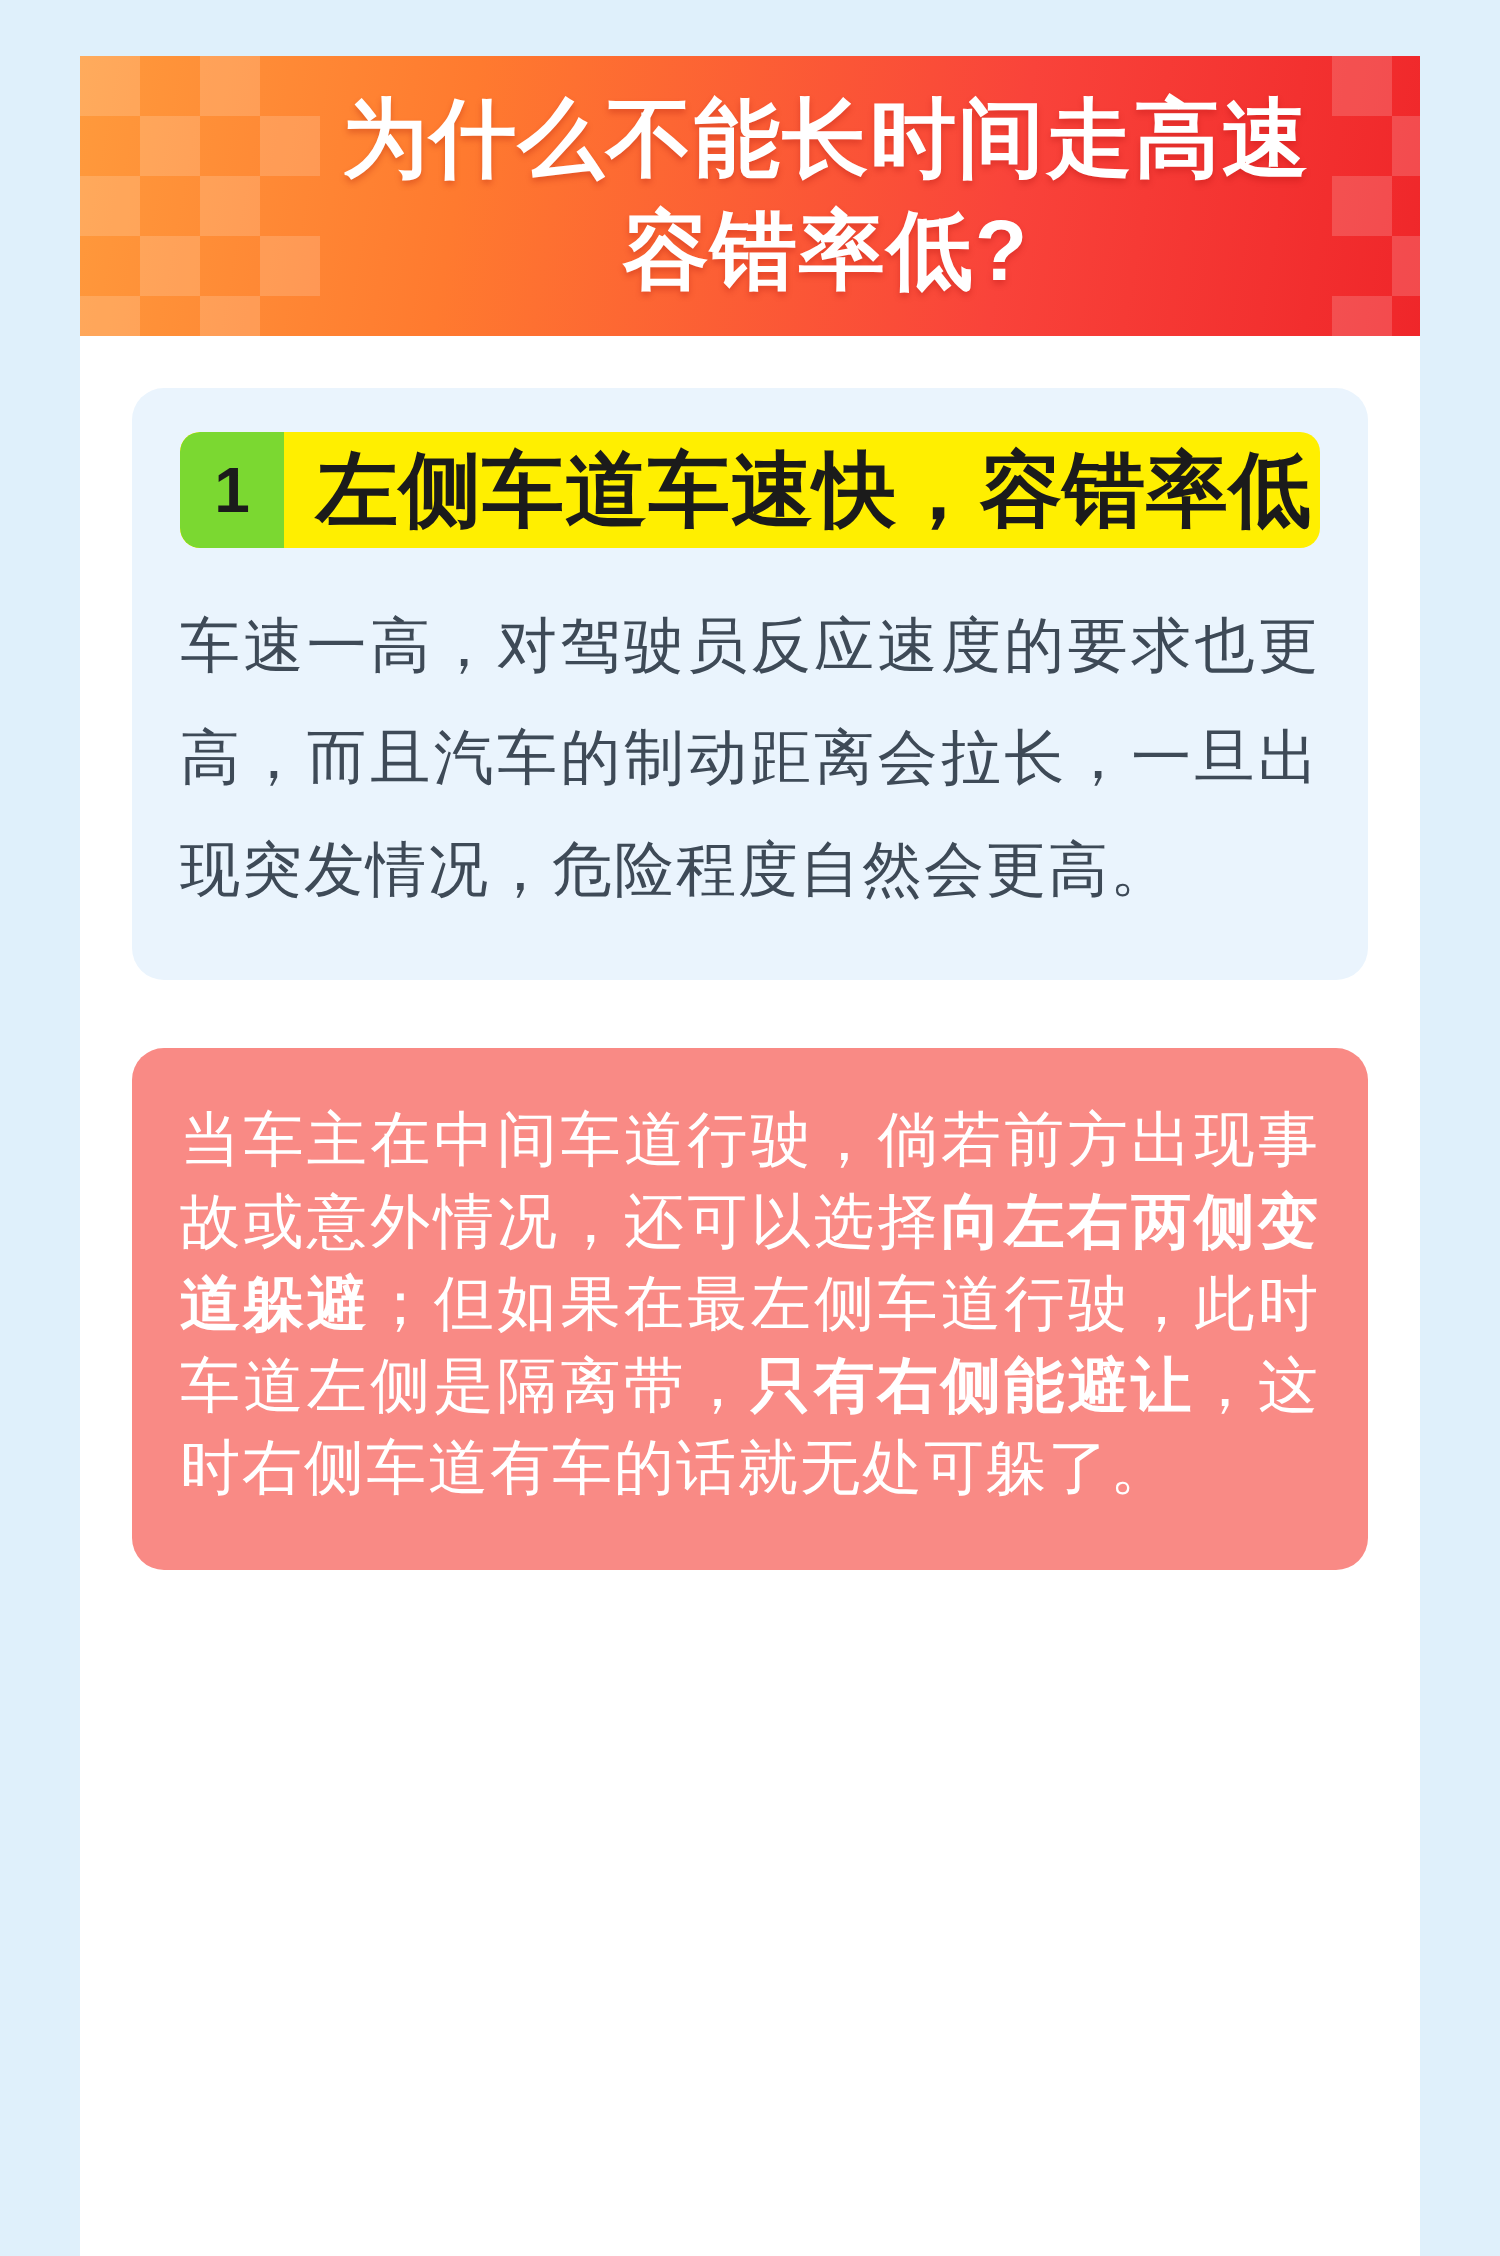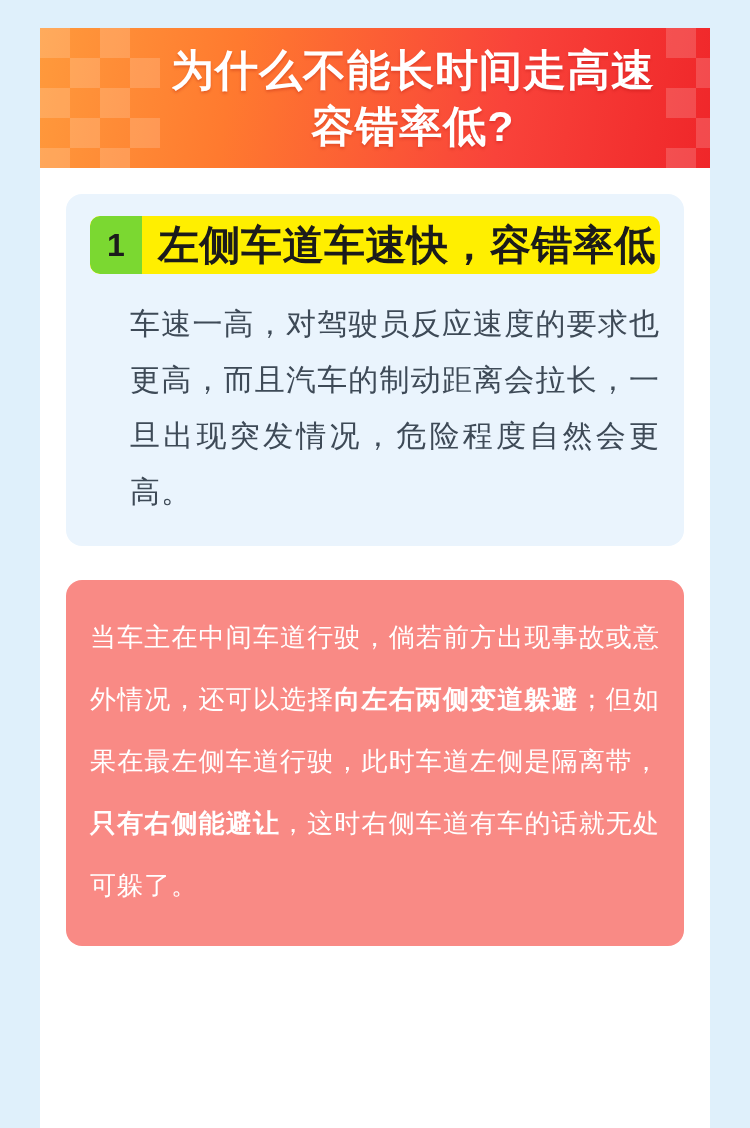--- a/index.html
+++ b/index.html
@@ -118,33 +118,32 @@
     letter-spacing: 0.5px;
   }
 
   .para-blue {
     margin-top: 22px;
     font-size: 30px;
     line-height: 56px;
     color: #3e4a57;
     letter-spacing: 1px;
     text-align: justify;
-    margin-left: 40px;
   }
 
   .section-red {
     margin-top: 34px;
     background: #f98a85;
     border-radius: 16px;
     padding: 26px 24px 30px 24px;
     box-sizing: border-box;
   }
   .para-red {
-    font-size: 26px;
-    line-height: 62px;
+    font-size: 30px;
+    line-height: 41px;
     color: #ffffff;
     letter-spacing: 1px;
     text-align: justify;
   }
   .para-red b {
     font-weight: bold;
     color: #ffffff;
   }
 </style>
 </head>

